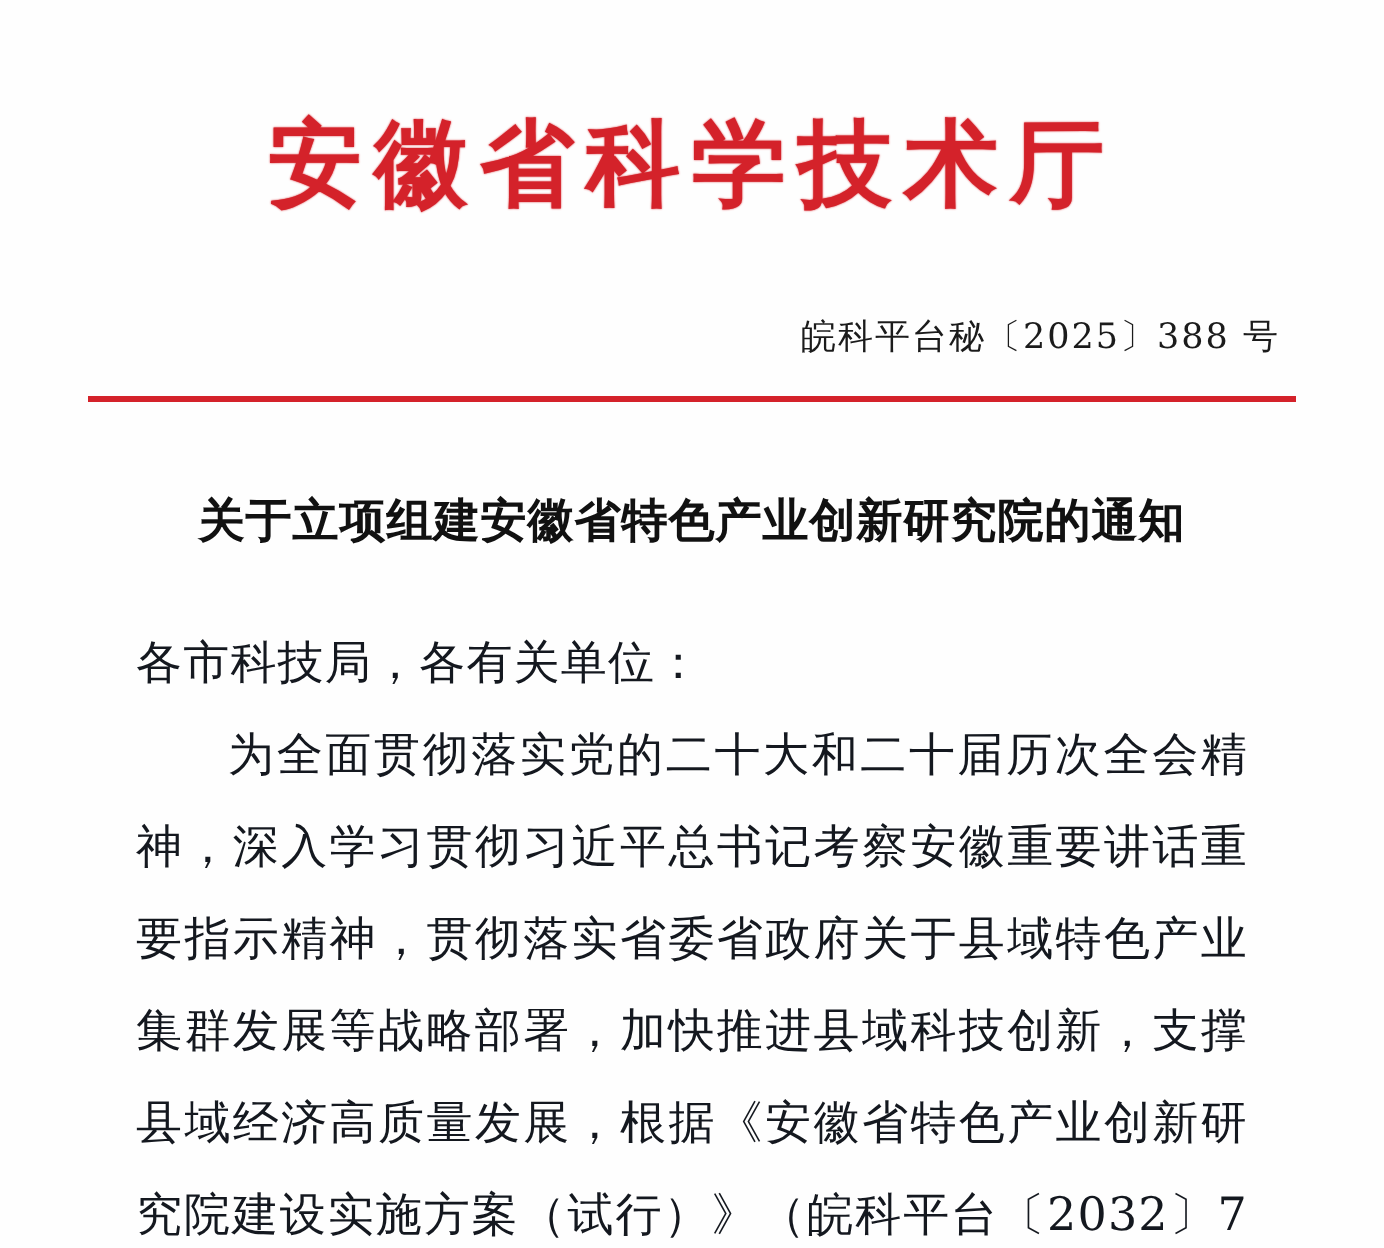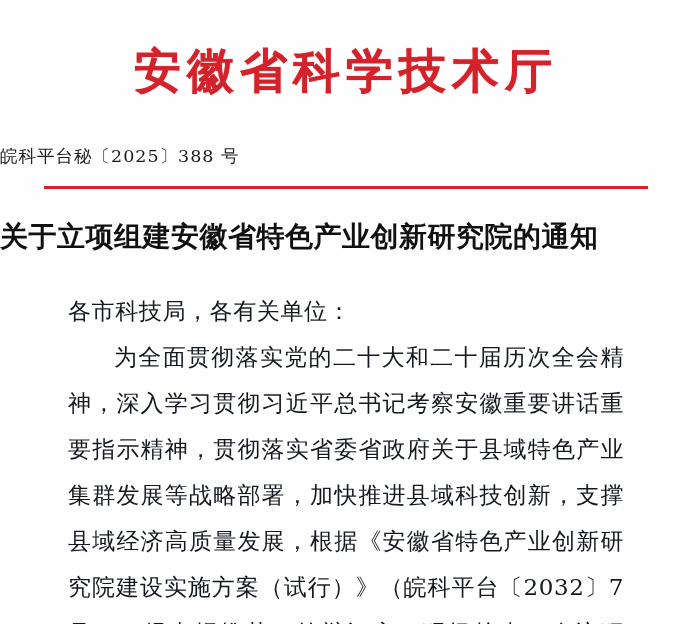--- a/index.html
+++ b/index.html
@@ -17,56 +17,57 @@
     position: relative;
     width: 692px;
     height: 624px;
     box-sizing: border-box;
     background: #fefefe;
   }
 
   
   .masthead {
     text-align: center;
-    padding-top: 44px;
+    padding-top: 56px;
   }
   .masthead-title {
     color: #d4222a;
     font-family: "DejaVu Serif", "Liberation Serif", serif;
     font-weight: bold;
     font-size: 47px;
     letter-spacing: 6px;
     line-height: 1.15;
     white-space: nowrap;
     text-shadow: 0 0 1px #d4222a;
   }
 
   
   .doc-number {
     margin-top: 46px;
-    padding-right: 36px;
+    padding-right: 52px;
+    text-align: right;
     font-size: 17.5px;
     color: #1b1b1b;
     letter-spacing: 1px;
     font-family: "DejaVu Serif", "Liberation Serif", serif;
   }
 
   
   .red-rule {
     margin: 18px auto 0 auto;
     width: 604px;
     height: 2.5px;
     background: #d4222a;
   }
 
   
   .doc-title {
-    margin-top: 28px;
-    text-align: left;
-    font-size: 28px;
+    margin-top: 44px;
+    text-align: center;
+    font-size: 23px;
     font-weight: bold;
     color: #111111;
     letter-spacing: 0.5px;
     font-family: "DejaVu Serif", "Liberation Serif", serif;
     line-height: 1.4;
   }
 
   
   .body-block {
     margin: 32px auto 0 auto;

